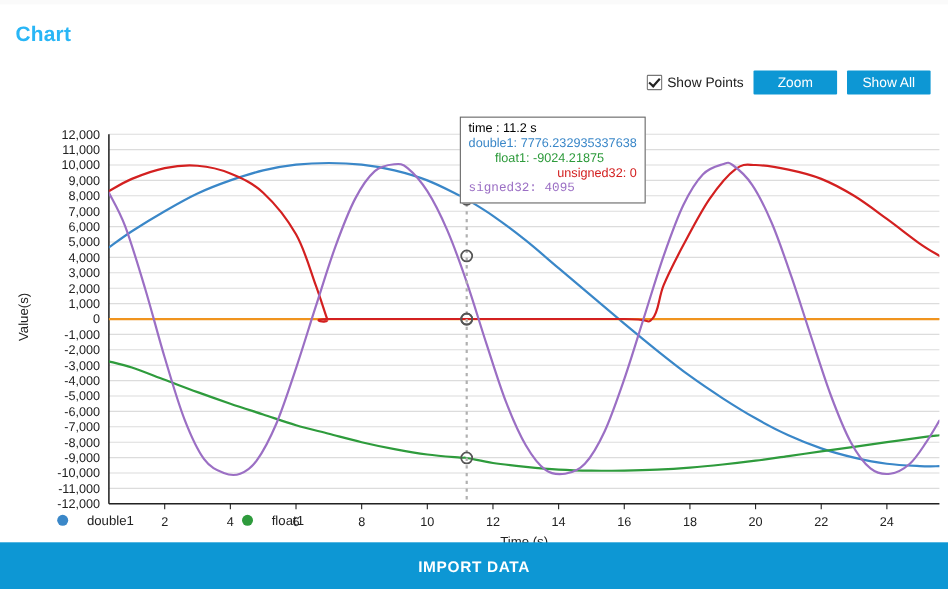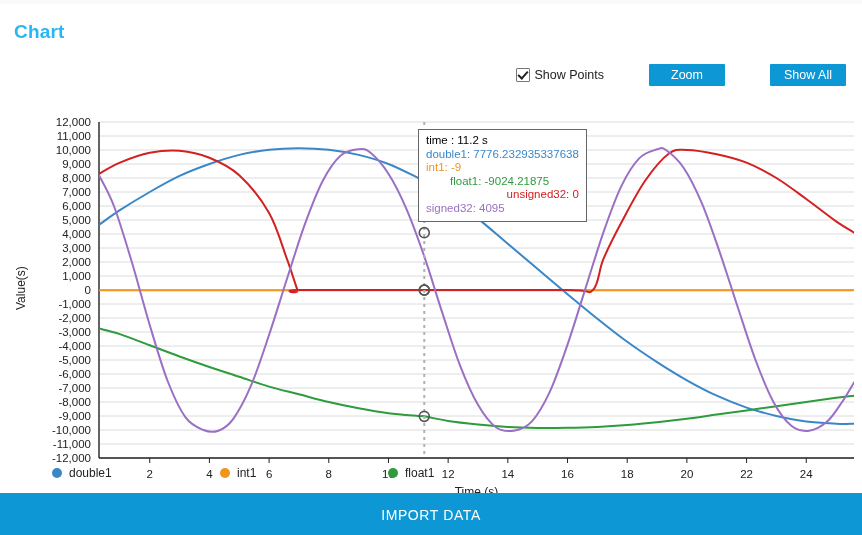--- a/index.html
+++ b/index.html
@@ -33,43 +33,42 @@
     content:"";position:absolute;left:3px;top:0px;
     width:4px;height:8px;border:solid #222;border-width:0 2px 2px 0;
     transform:rotate(42deg);
   }
   .chk-label{font-size:12.5px;color:#222;}
   .btn{
     background:#0d97d4;color:#fff;border:none;
     font-size:12.5px;font-family:"Liberation Sans", sans-serif;
     padding:4px 0;width:76px;text-align:center;cursor:pointer;
     border-radius:1px;
-    margin-left:36px;
   }
   .plot-wrap{position:absolute;left:16px;top:70px;width:862px;height:390px;margin-top:40px;}
   .ylabel{
     position:absolute;left:-2px;top:196px;
     transform:rotate(-90deg);transform-origin:left top;
     font-size:12px;color:#222;white-space:nowrap;
   }
   .legend{
     position:absolute;left:0;top:462px;width:862px;
     display:flex;padding-left:52px;box-sizing:border-box;
     font-size:12px;color:#222;
   }
-  .legend-item{display:flex;align-items:center;gap:7px;width:168px;}
+  .legend-item{display:flex;align-items:center;gap:17px;width:168px;}
   .dot{width:10px;height:10px;border-radius:50%;display:inline-block;}
   .import-btn{
     position:absolute;left:0;top:489px;width:862px;height:43px;
     background:#0d97d4;color:#fff;border:none;
-    font-size:14px;font-weight:normal;letter-spacing:.6px;
+    font-size:14px;font-weight:bold;letter-spacing:.6px;
     font-family:"Liberation Sans", sans-serif;cursor:pointer;
   }
   .tt{
-    position:absolute;left:418px;top:125px;
+    position:absolute;left:418px;top:102px;
     background:#fff;border:1px solid #666;
     padding:4px 7px 5px 7px;font-size:11.5px;line-height:13.6px;
     white-space:nowrap;
   }
   text{font-family:"Liberation Sans", sans-serif;}
 </style>
 </head>
 <body>
 
 <div class="card">
@@ -183,36 +182,31 @@
           <circle cx="408.2766798418972" cy="176" r="5" fill="none" stroke="#555" stroke-width="1.6"></circle>
           <circle cx="408.2766798418972" cy="118.66999999999999" r="5" fill="none" stroke="#555" stroke-width="1.6"></circle>
         </g>
       </svg>
   </div>
 
   <div class="tt">
     <div>time : 11.2 s</div>
     <div id="tt-rows">
         <div style="color: rgb(58, 135, 200);">double1: 7776.232935337638</div>
-        <div style="color: rgb(240, 148, 30);">int1: -9</div>
         <div style="color: rgb(46, 155, 60); margin-left: 24px;">float1: -9024.21875</div>
         <div style="color: rgb(211, 32, 32); text-align: right;">unsigned32: 0</div>
-        <div style="color: rgb(155, 111, 196);">signed32: 4095</div>
+        <div style="color: rgb(155, 111, 196); font-family: Liberation Mono, monospace;">signed32: 4095</div>
       </div>
   </div>
 
   <div class="legend" id="legend">
       <div class="legend-item">
         <span class="dot" style="background: rgb(58, 135, 200);"></span>
         <span>double1</span>
       </div>
       <div class="legend-item">
-        <span class="dot" style="background: rgb(240, 148, 30);"></span>
-        <span>int1</span>
-      </div>
-      <div class="legend-item">
         <span class="dot" style="background: rgb(46, 155, 60);"></span>
         <span>float1</span>
       </div>
     </div>
 
   <button class="import-btn">IMPORT DATA</button>
 </div>
 
 </body></html>

